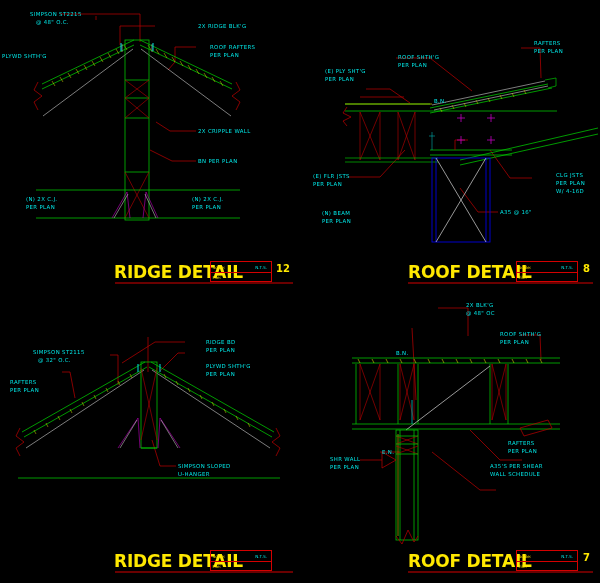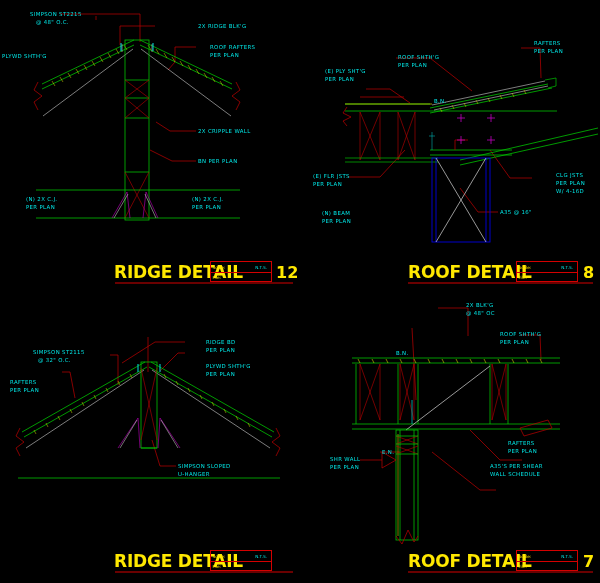--- a/index.html
+++ b/index.html
@@ -39,21 +39,21 @@
     font-weight: bold;
     font-size: 17px;
     letter-spacing: -0.2px;
     white-space: pre;
   }
   .det-num {
     position: absolute;
     color: #ffe800;
     font-family: "DejaVu Sans", sans-serif;
     font-weight: bold;
-    font-size: 16px;
+    font-size: 10px;
     white-space: pre;
   }
   .tb {
     position: absolute;
     width: 62px;
     height: 21px;
     border: 1px solid #d40000;
     box-sizing: border-box;
   }
   .tb .mid {

